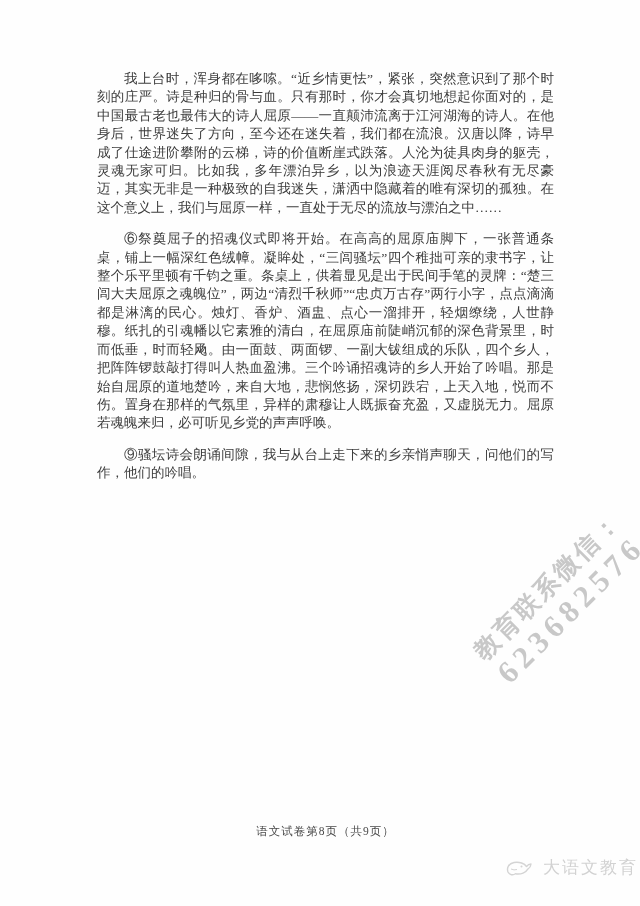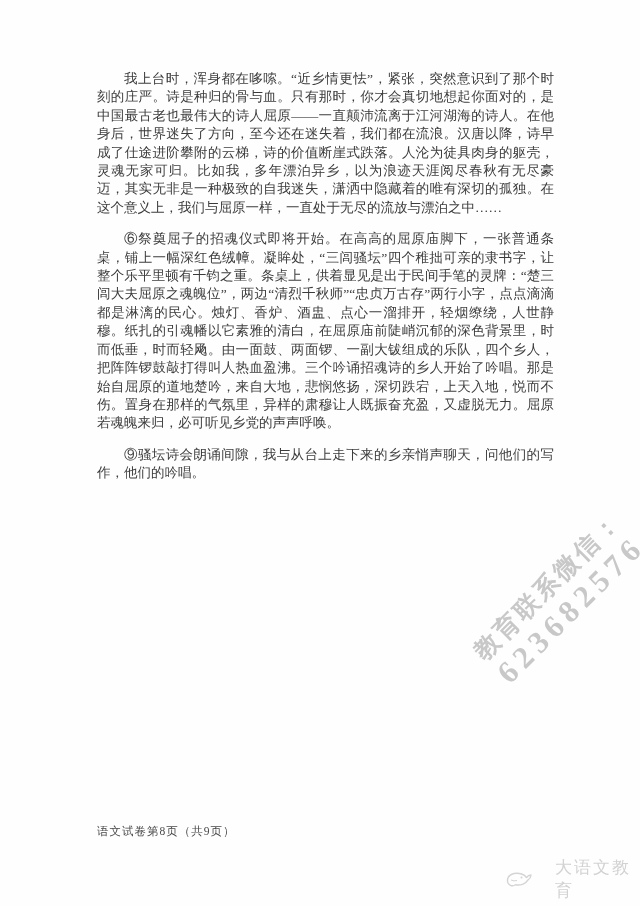--- a/index.html
+++ b/index.html
@@ -29,21 +29,21 @@
   .article p {
     margin: 0 0 13px 0;
     text-indent: 2em;
     word-break: break-all;
   }
   .page-footer {
     position: absolute;
     left: 97px;
     top: 824px;
     width: 457px;
-    text-align: left;
+    text-align: center;
     font-size: 11.5px;
     letter-spacing: 1px;
     color: #4a4a4a;
   }
   .watermark {
     position: absolute;
     left: 388px;
     top: 566px;
     width: 345px;
     transform: rotate(-45deg);
@@ -63,21 +63,21 @@
     font-size: 31px;
     letter-spacing: 6px;
     line-height: 36px;
   }
   .brand {
     position: absolute;
     left: 505px;
     top: 856px;
     display: flex;
     align-items: center;
-    gap: 22px;
+    gap: 10px;
     color: #d2d2d2;
   }
   .brand-label {
     font-size: 17px;
     letter-spacing: 2px;
   }
   .whale-icon svg {
     display: block;
   }
 </style>

